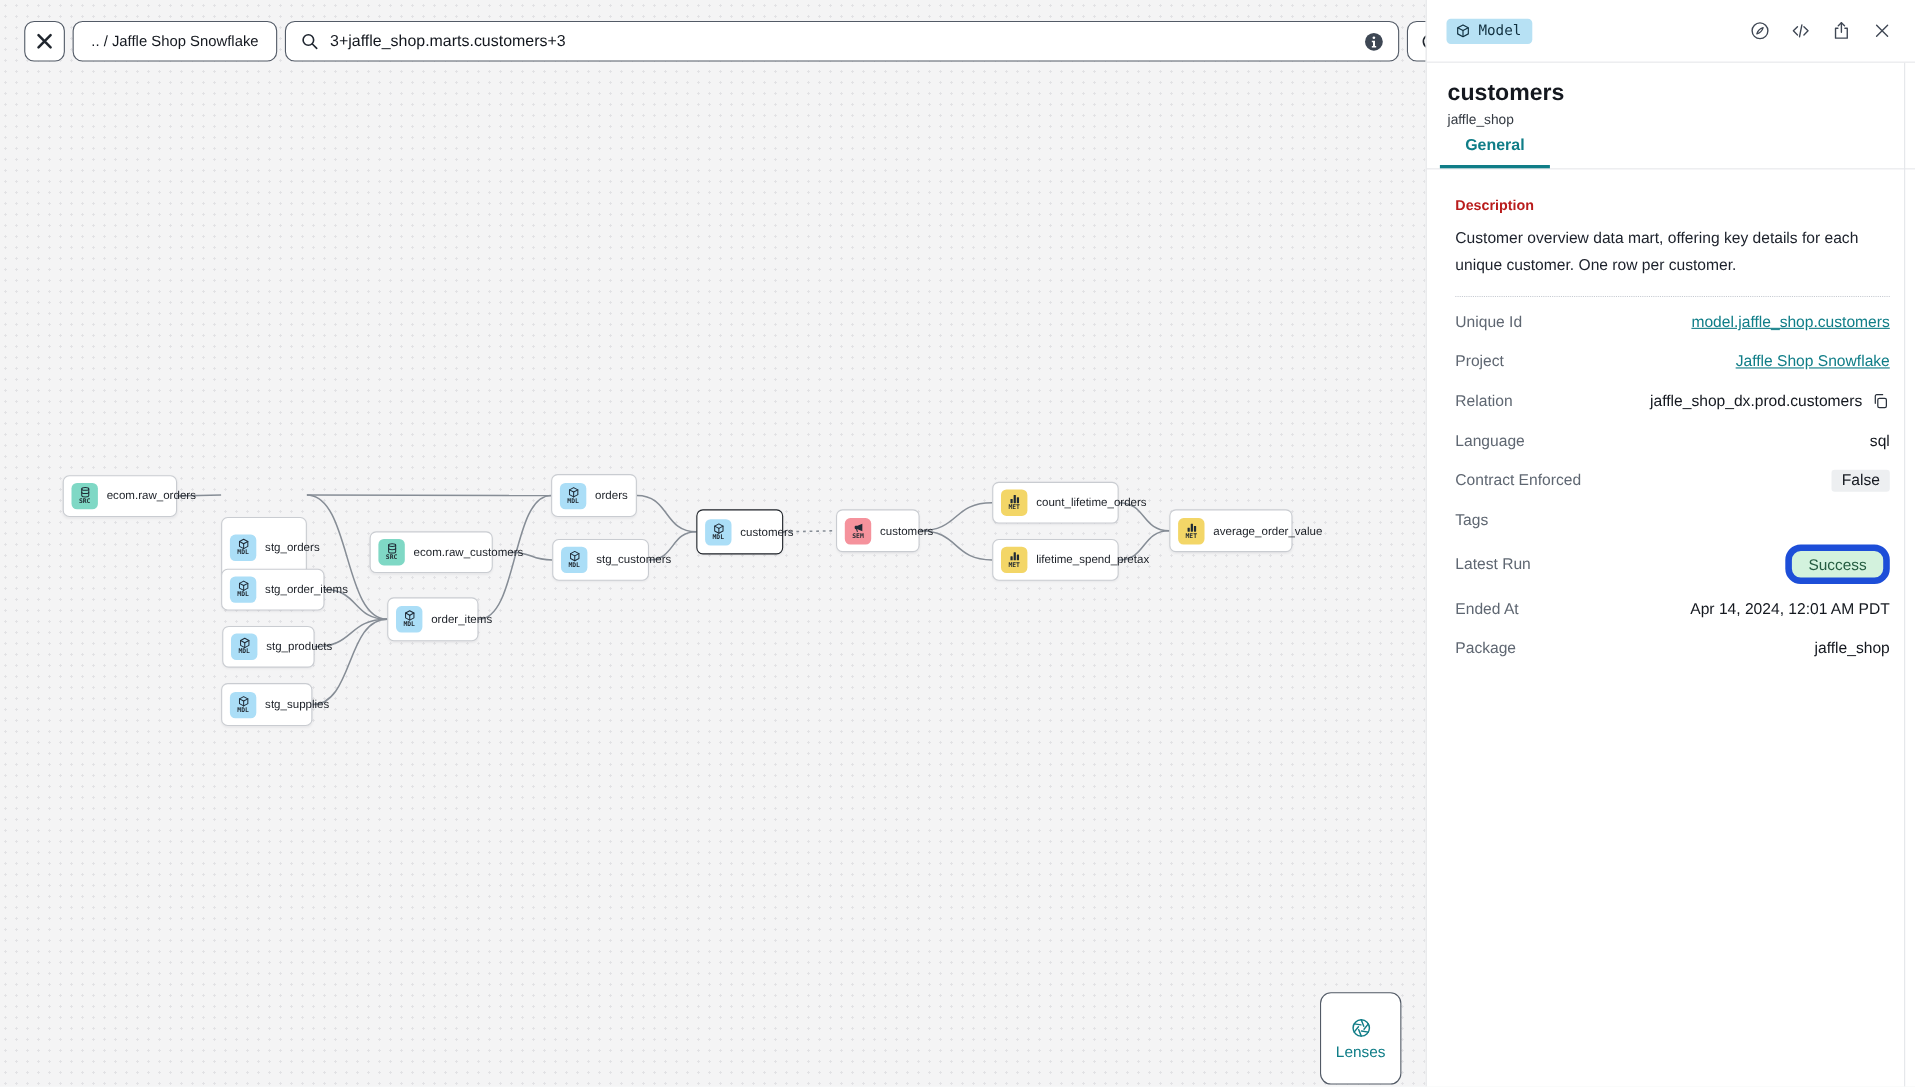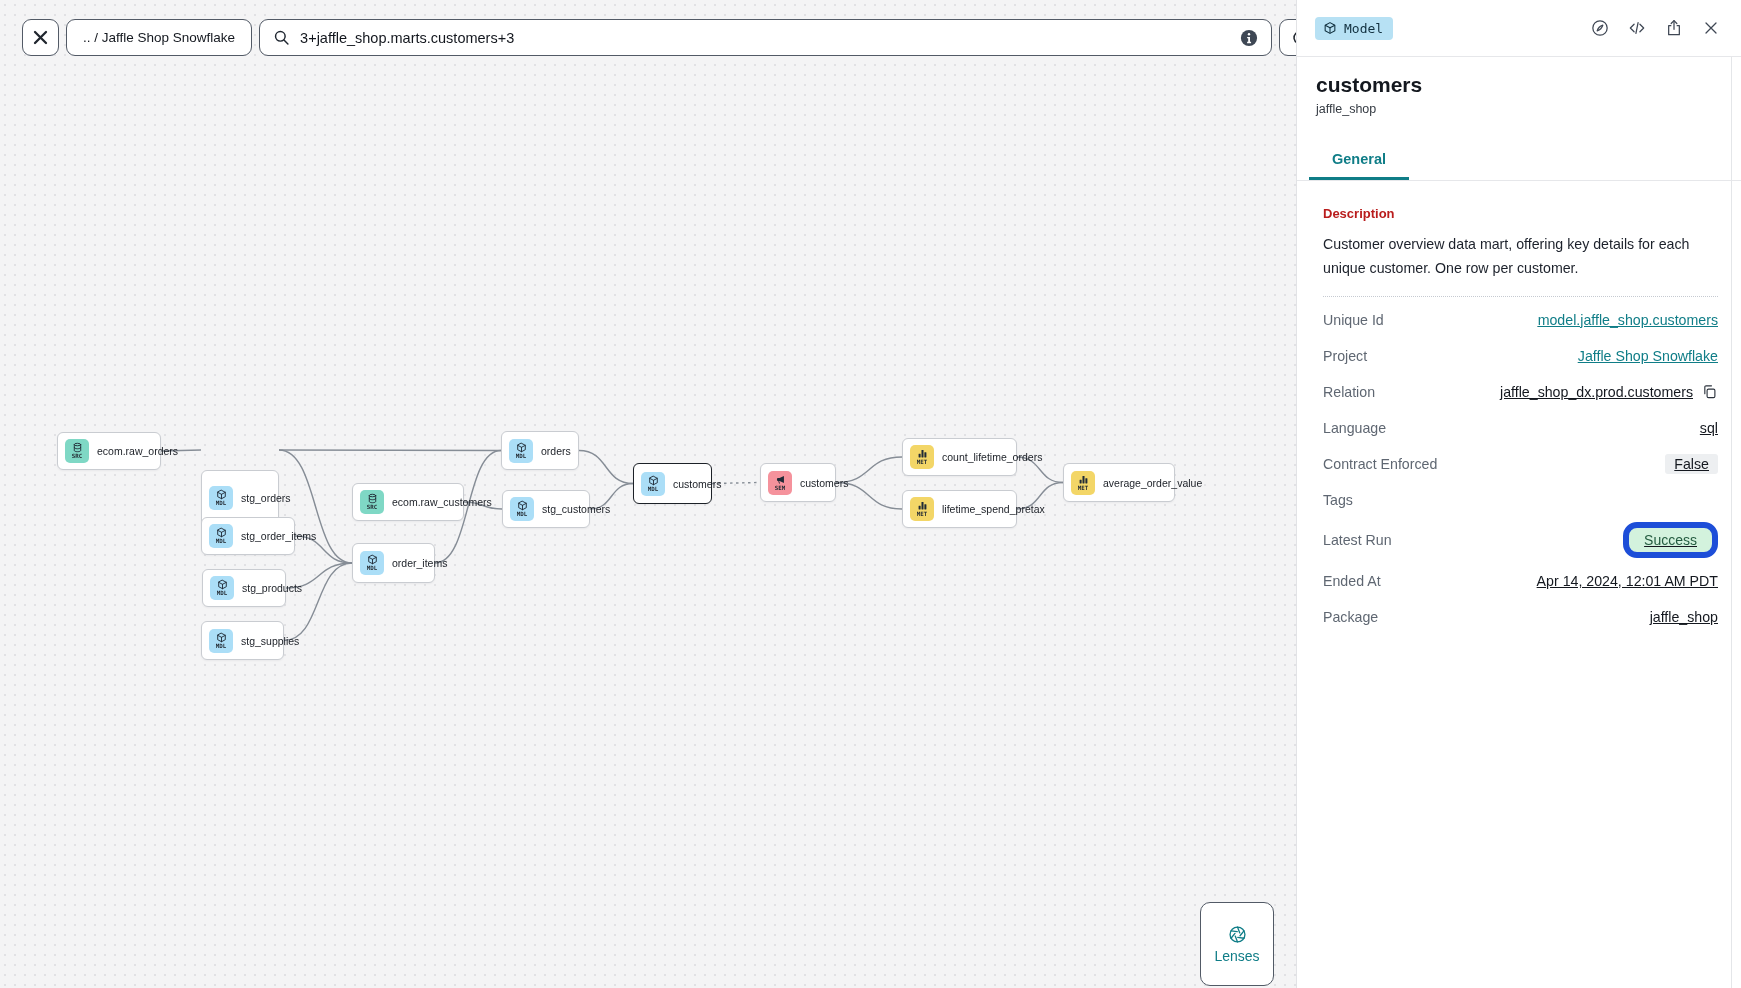--- a/index.html
+++ b/index.html
@@ -71,34 +71,34 @@
     display:flex;align-items:center;gap:7px;background:var(--badge-model-bg);
     color:#11303f;font-family:"DejaVu Sans Mono", monospace;font-size:13px;
     padding:4px 10px 4px 8px;border-radius:4px;
   }
   .type-badge svg{width:14px;height:14px;stroke:#11303f;stroke-width:1.8;fill:none;stroke-linejoin:round;}
   .p-icons{display:flex;align-items:center;gap:17px;}
   .icon-btn{cursor:pointer;display:flex;}
   .icon-btn svg{width:20px;height:20px;stroke:#3f4754;stroke-width:1.5;fill:none;stroke-linecap:round;stroke-linejoin:round;}
   .p-title{margin:16px 23px 0 19px;font-size:21px;font-weight:bold;color:#14181f;}
   .p-subtitle{margin:5px 23px 0 19px;font-size:12.5px;color:#343a42;}
-  .tabs{margin-top:27px;border-bottom:1px solid #e6e7ea;}
+  .tabs{border-bottom:1px solid #e6e7ea;}
   .tab{
     display:inline-block;margin-left:12px;padding:8px 23px 10px;
     color:var(--accent-teal);font-weight:bold;font-size:14.5px;
     border-bottom:3px solid var(--accent-teal);cursor:pointer;
   }
   .p-content{padding:25px 23px 0 26px;}
   .desc-label{font-size:13px;font-weight:bold;color:#b91c1c;}
   .desc{margin-top:11px;font-size:14.2px;line-height:1.72;color:#1c212b;}
   .dotted{border-bottom:1px dotted #c6cad1;margin:15px 0 5px;}
   .field-row{min-height:36px;display:flex;align-items:center;justify-content:space-between;font-size:14.2px;}
   .field-row.tall{min-height:45px;}
   .f-label{color:#5f6772;}
-  .f-right{display:flex;align-items:center;gap:8px;text-decoration:underline;}
+  .f-right{display:flex;align-items:center;gap:8px;}
   .f-value{color:#14181f;}
   .f-link{color:var(--accent-teal);text-decoration:underline;cursor:pointer;}
   .f-chip{background:#edeff1;padding:2px 9px;border-radius:3px;color:#14181f;}
   .f-pill{
     background:var(--success-bg);color:var(--success-text);
     padding:4px 15px;border-radius:14px;border:6px solid #1d4ed8;font-size:14px;cursor:pointer;
   }
   .copy-btn{display:flex;cursor:pointer;}
   .copy-btn svg{width:17px;height:17px;stroke:#2b323c;stroke-width:1.6;fill:none;stroke-linejoin:round;stroke-linecap:round;}
 </style>
@@ -141,21 +141,21 @@
           <span class="node-badge" style="background:#abdef7">
             <svg viewBox="0 0 24 24">
               <path d="M12 2.8 L20.3 7.2 V16.8 L12 21.2 L3.7 16.8 V7.2 Z"></path>
               <path d="M3.7 7.2 L12 11.6 L20.3 7.2"></path>
               <path d="M12 11.6 V21.2"></path>
             </svg>
             <span class="k">MDL</span>
           </span>
           <span class="node-label">stg_orders</span>
         </div>
-        <div class="node" style="left: 352px; top: 483px; width: 112px; height: 38px;">
+        <div class="node" style="left: 336px; top: 483px; width: 112px; height: 38px;">
           <span class="node-badge" style="background:#7fd8c5">
             <svg viewBox="0 0 24 24">
               <ellipse cx="12" cy="5.5" rx="7" ry="2.7"></ellipse>
               <path d="M5 5.5 V18.5 c0 1.5 3.1 2.7 7 2.7 s7-1.2 7-2.7 V5.5"></path>
               <path d="M5 12 c0 1.5 3.1 2.7 7 2.7 s7-1.2 7-2.7"></path>
             </svg>
             <span class="k">SRC</span>
           </span>
           <span class="node-label">ecom.raw_customers</span>
         </div>

